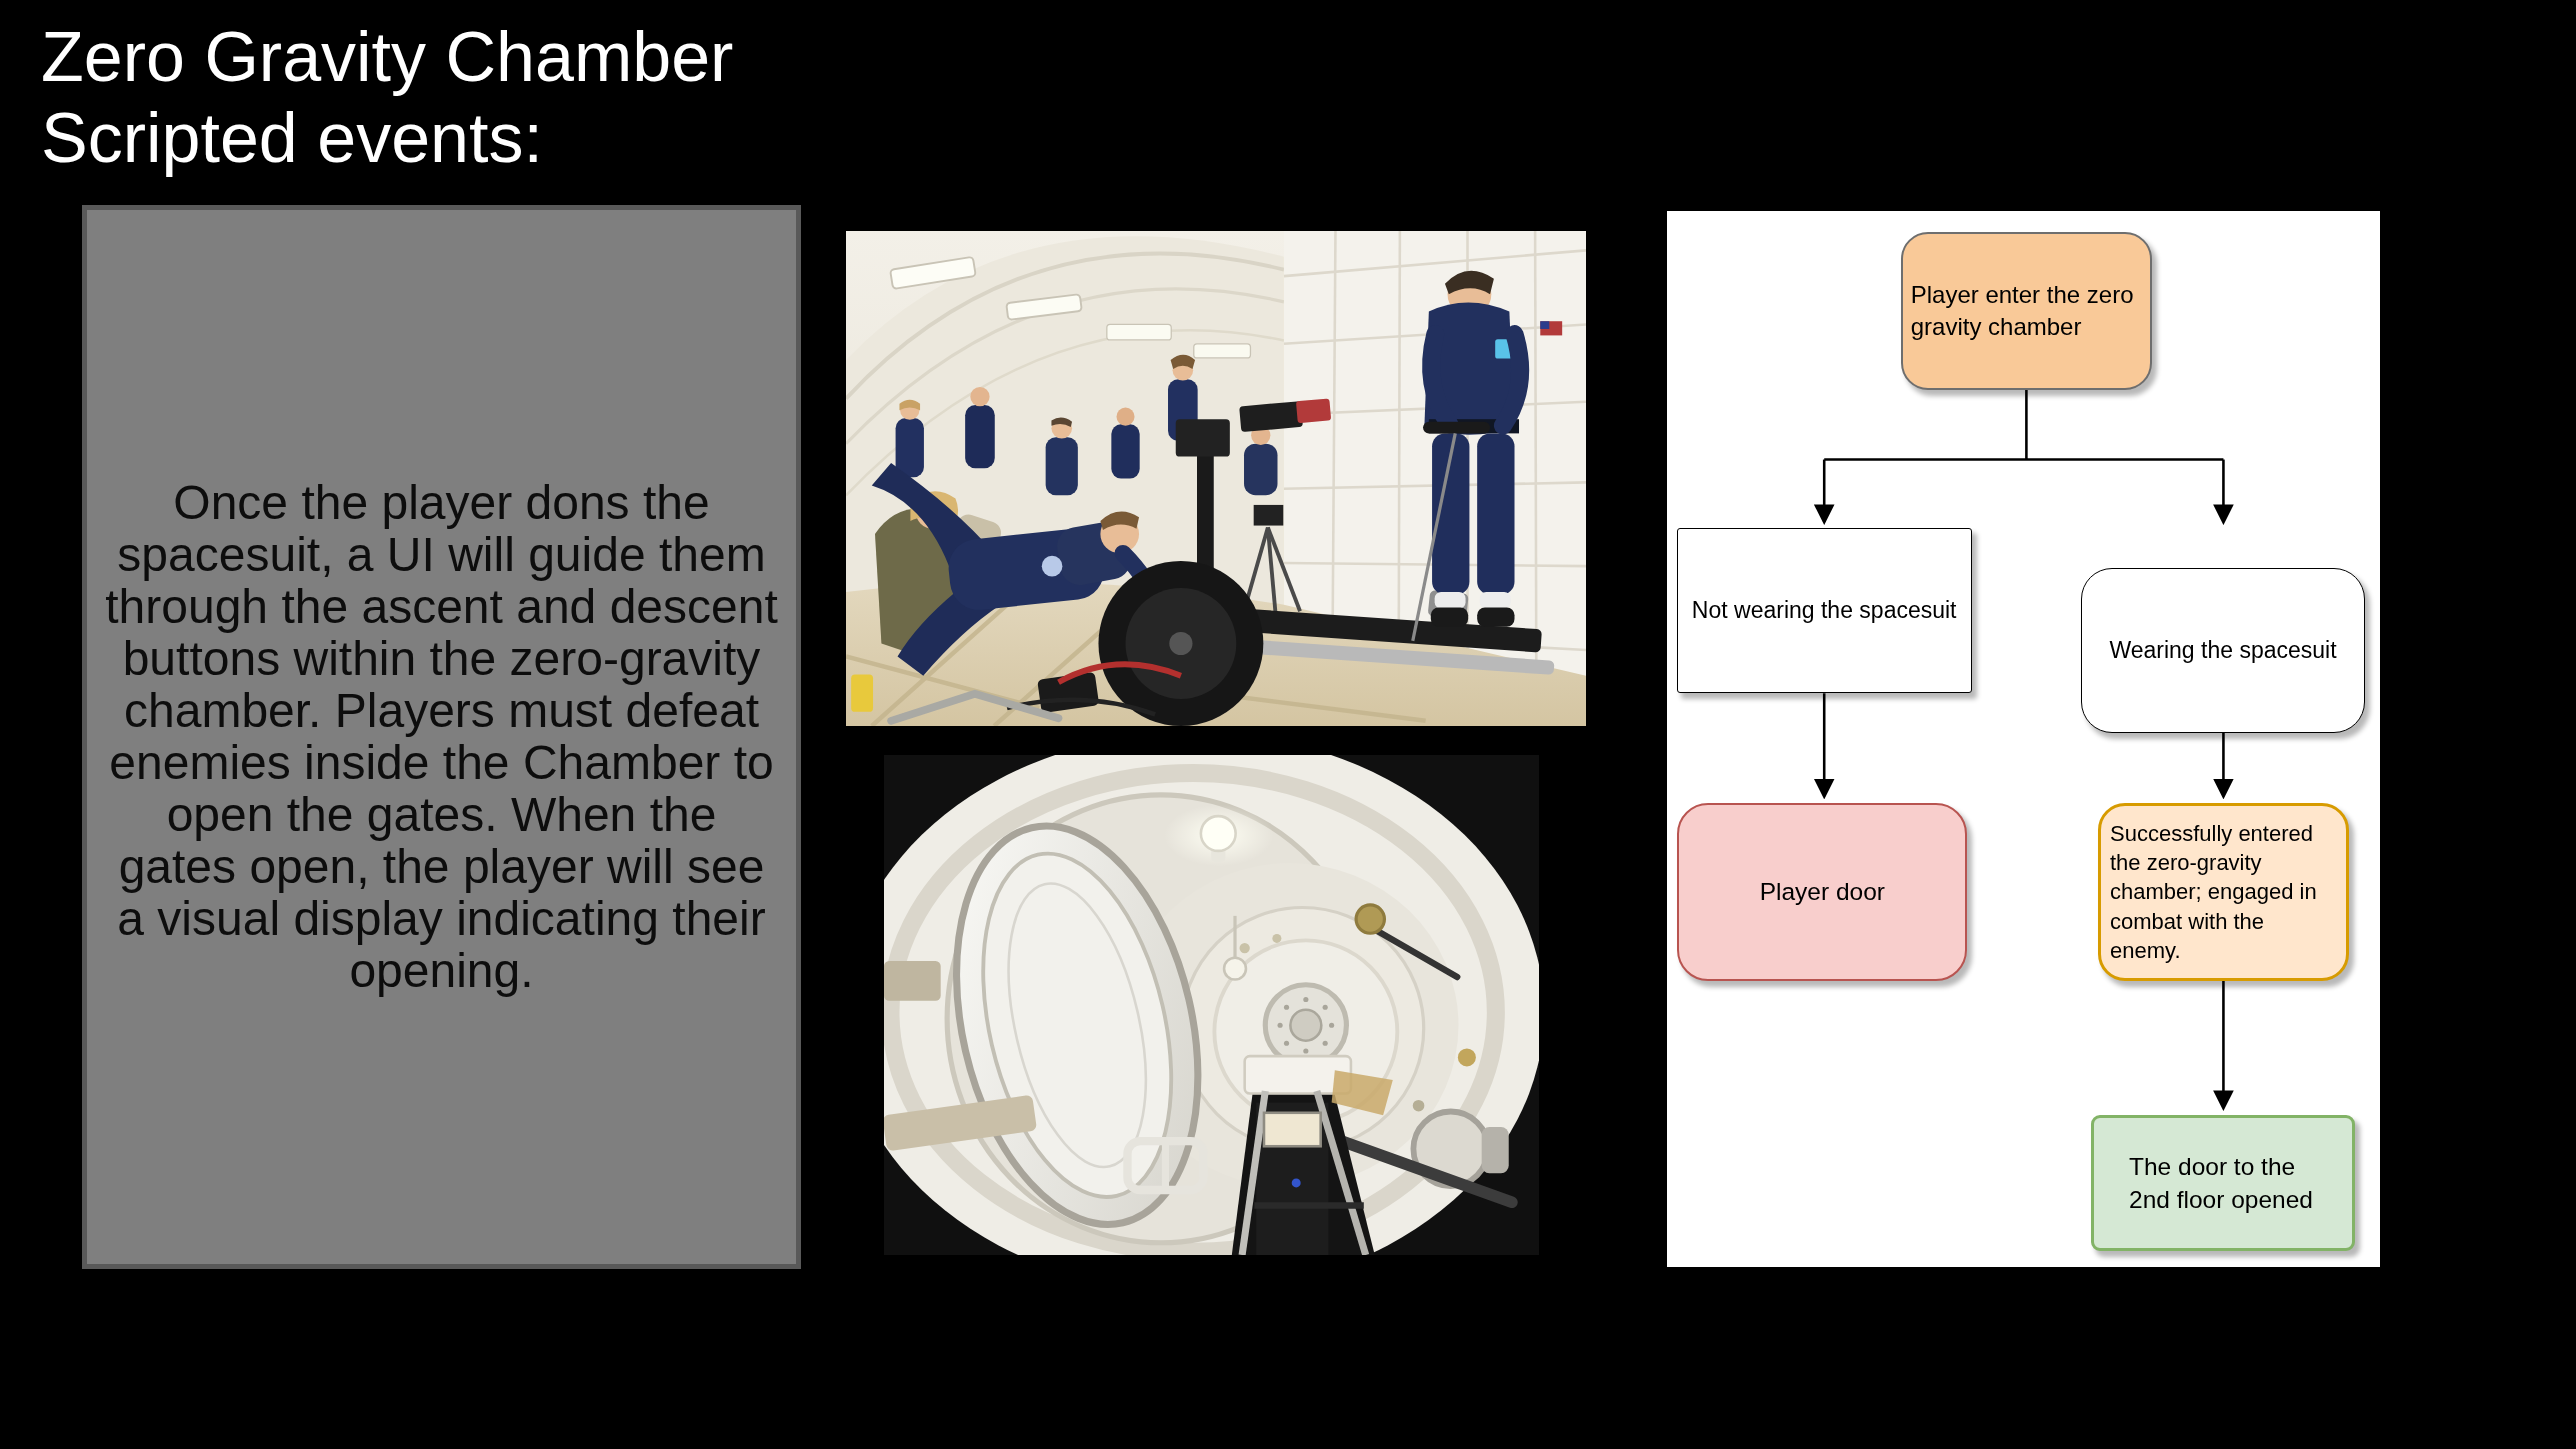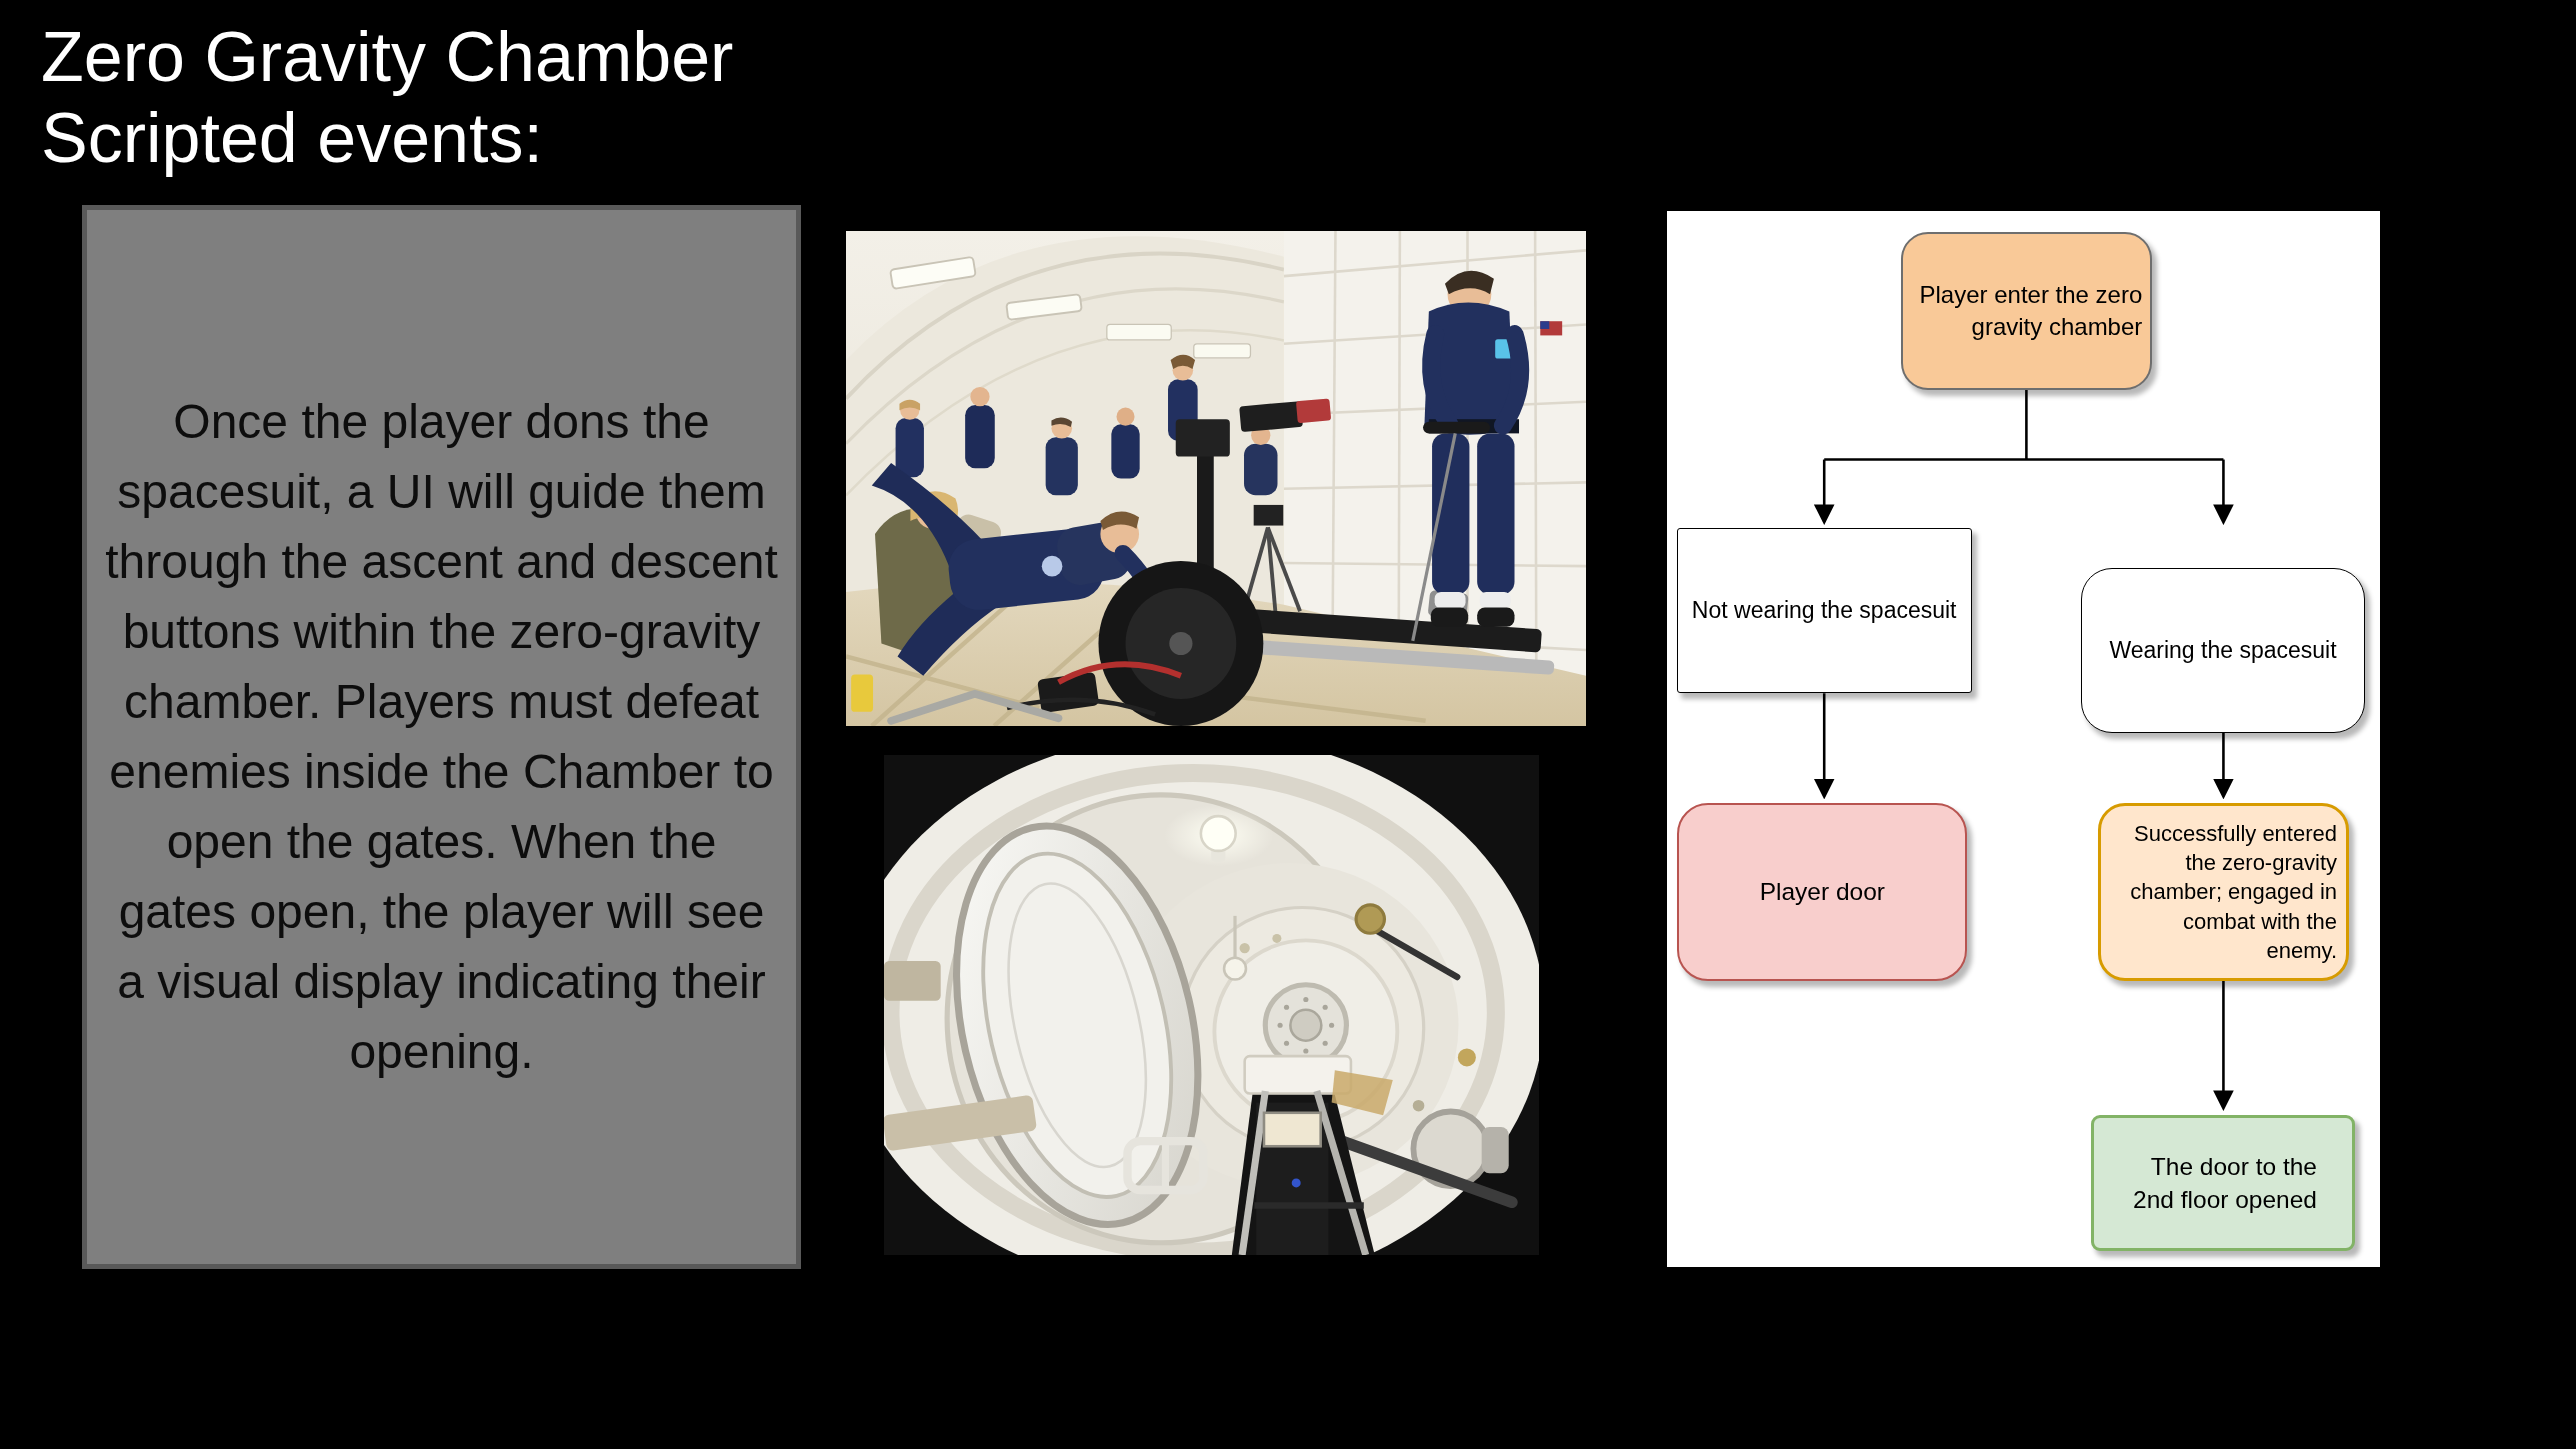--- a/index.html
+++ b/index.html
@@ -12,36 +12,36 @@
     position:absolute;left:41px;top:16.7px;color:#FFFFFF;
     font-size:70px;line-height:1.16;font-weight:400;letter-spacing:0px;
   }
   
   .desc-box{
     position:absolute;left:82px;top:205px;width:719px;height:1064px;
     background:#7F7F7F;border:5.8px solid #595959;box-sizing:border-box;
     display:flex;align-items:center;justify-content:center;
   }
   .desc-box p{
-    margin:0;padding:0 16.7px;color:#0D0D0D;font-size:48px;line-height:70px;
+    margin:0;padding:0 16.7px;color:#0D0D0D;font-size:48px;line-height:52px;
     text-align:center;font-weight:400;
   }
   
   .photo{position:absolute;display:block;}
   .photo1{left:846px;top:231px;width:740px;height:495px;}
   .photo2{left:884px;top:755px;width:655px;height:500px;}
   
   .panel{
     position:absolute;left:1667px;top:211px;width:713px;height:1056px;
     background:#FFFFFF;
   }
   .connectors{position:absolute;left:0;top:0;width:713px;height:1056px;pointer-events:none;}
   .node{
     position:absolute;box-sizing:border-box;display:flex;align-items:center;justify-content:center;
-    text-align:right;color:#000000;font-weight:400;
+    text-align:left;color:#000000;font-weight:400;
     box-shadow:4.5px 5.2px 5.8px rgba(0,0,0,0.28);
   }
   .node-start{
     left:234px;top:20.6px;width:251px;height:158px;border-radius:27px;
     background:#F9C998;border:2.6px solid #6E6E6E;font-size:24px;line-height:1.3;padding:0 7.7px;
   }
   .node-notwearing{
     left:9.7px;top:317px;width:295px;height:165px;border-radius:3px;
     background:#FFFFFF;border:1.9px solid #000000;font-size:23px;padding:0 6.4px;
   }

